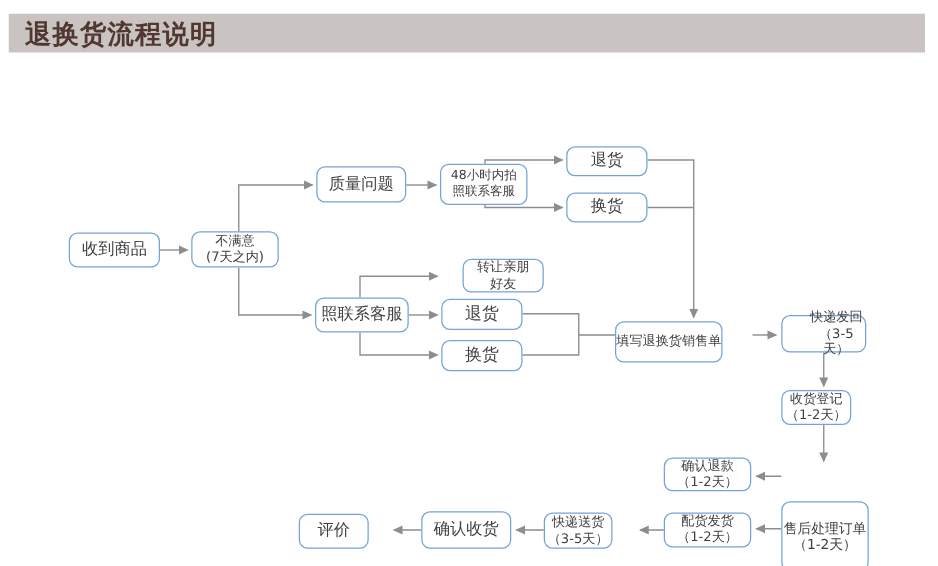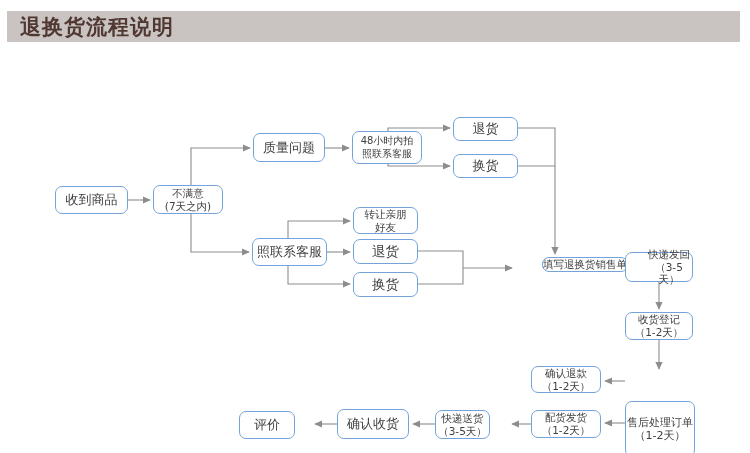--- a/index.html
+++ b/index.html
@@ -102,29 +102,29 @@
         <polyline points="337,424 315,424" marker-end="url(#arrow)"></polyline>
       </svg>
   <div class="node" style="left: 55px; top: 186px; width: 73px; height: 28px; font-size: 13px; background: rgb(255, 255, 255);">收到商品</div>
       <div class="node" style="left: 153px; top: 185px; width: 70px; height: 29px; font-size: 10.5px; background: rgb(255, 255, 255);">不满意
 (7天之内)</div>
       <div class="node" style="left: 253px; top: 133px; width: 72px; height: 29px; font-size: 13px; background: rgb(255, 255, 255);">质量问题</div>
       <div class="node" style="left: 352px; top: 131px; width: 70px; height: 33px; font-size: 10px; background: rgb(255, 255, 255);">48小时内拍
 照联系客服</div>
       <div class="node" style="left: 453px; top: 117px; width: 65px; height: 24px; font-size: 13px; background: rgb(255, 255, 255);">退货</div>
       <div class="node" style="left: 453px; top: 154px; width: 65px; height: 24px; font-size: 13px; background: rgb(255, 255, 255);">换货</div>
-      <div class="node" style="left: 353px; top: 207px; width: 65px; height: 27px; font-size: 10.5px; background: rgb(255, 255, 255);">转让亲朋
+      <div class="node" style="left: 370px; top: 207px; width: 65px; height: 27px; font-size: 10.5px; background: rgb(255, 255, 255);">转让亲朋
 好友</div>
       <div class="node" style="left: 252px; top: 238px; width: 75px; height: 28px; font-size: 13px; background: rgb(255, 255, 255);">照联系客服</div>
       <div class="node" style="left: 353px; top: 239px; width: 65px; height: 25px; font-size: 13.5px; background: rgb(255, 255, 255);">退货</div>
       <div class="node" style="left: 353px; top: 272px; width: 65px; height: 25px; font-size: 13.5px; background: rgb(255, 255, 255);">换货</div>
-      <div class="node" style="left: 542px; top: 257px; width: 86px; height: 15px; font-size: 10.5px; background: rgb(255, 255, 255);">填写退换货销售单</div>
+      <div class="node" style="left: 492px; top: 257px; width: 86px; height: 33px; font-size: 10.5px; background: rgb(255, 255, 255);">填写退换货销售单</div>
       <div class="node" style="left: 625px; top: 252px; width: 68px; height: 30px; font-size: 10.5px; background: rgb(255, 255, 255); padding-left: 20px;">快递发回
 （3-5天）</div>
-      <div class="node" style="left: 625px; top: 312px; width: 68px; height: 28px; font-size: 10.5px; background: rgb(255, 255, 255);">收货登记
+      <div class="node" style="left: 625px; top: 312px; width: 56px; height: 28px; font-size: 10.5px; background: rgb(255, 255, 255);">收货登记
 （1-2天）</div>
       <div class="node" style="left: 625px; top: 372px; width: 70px; height: 56px; font-size: 11px; background: rgb(255, 255, 255); margin-top: 29px;">售后处理订单
 （1-2天）</div>
       <div class="node" style="left: 531px; top: 366px; width: 70px; height: 27px; font-size: 10.5px; background: rgb(255, 255, 255);">确认退款
 （1-2天）</div>
       <div class="node" style="left: 531px; top: 410px; width: 70px; height: 28px; font-size: 10.5px; background: rgb(255, 255, 255);">配货发货
 （1-2天）</div>
       <div class="node" style="left: 435px; top: 410px; width: 55px; height: 29px; font-size: 10.5px; background: rgb(255, 255, 255);">快递送货
 （3-5天）</div>
       <div class="node" style="left: 337px; top: 409px; width: 72px; height: 30px; font-size: 13px; background: rgb(255, 255, 255);">确认收货</div>

